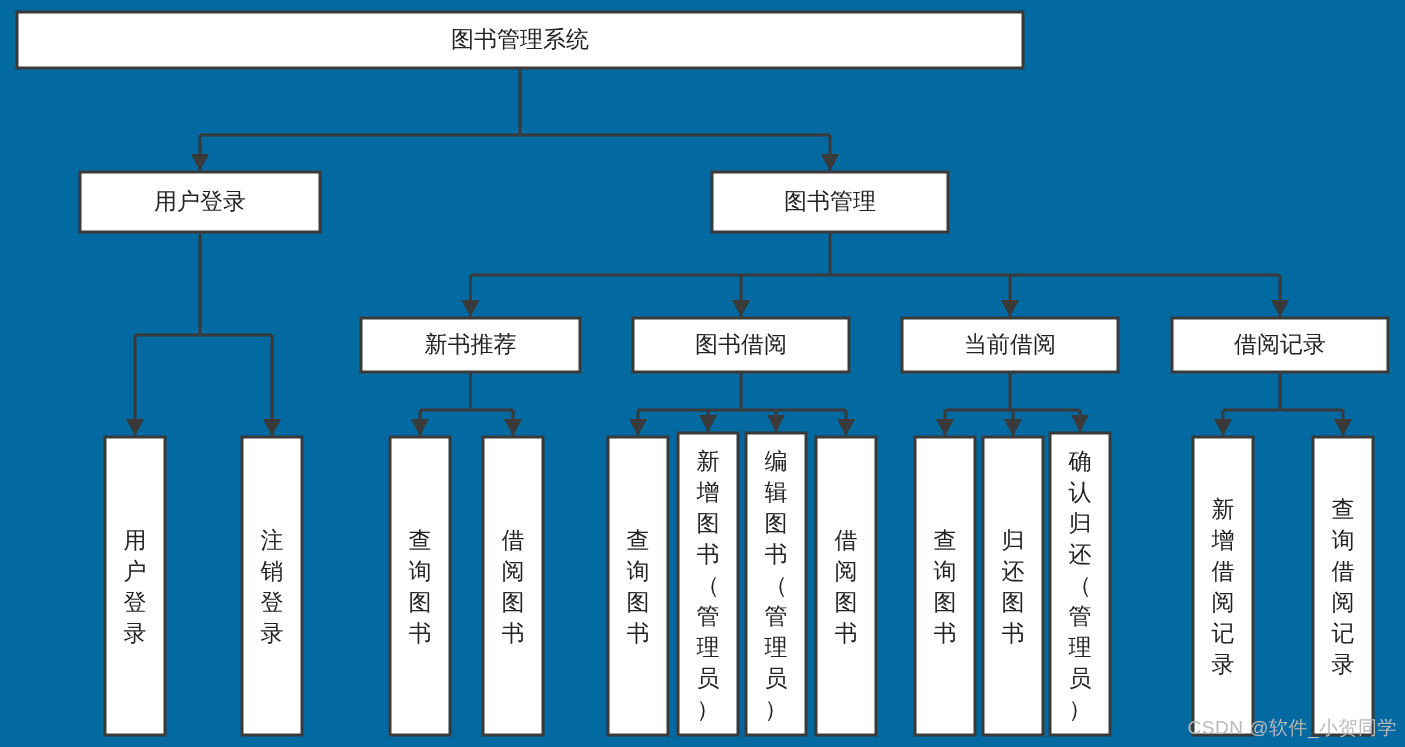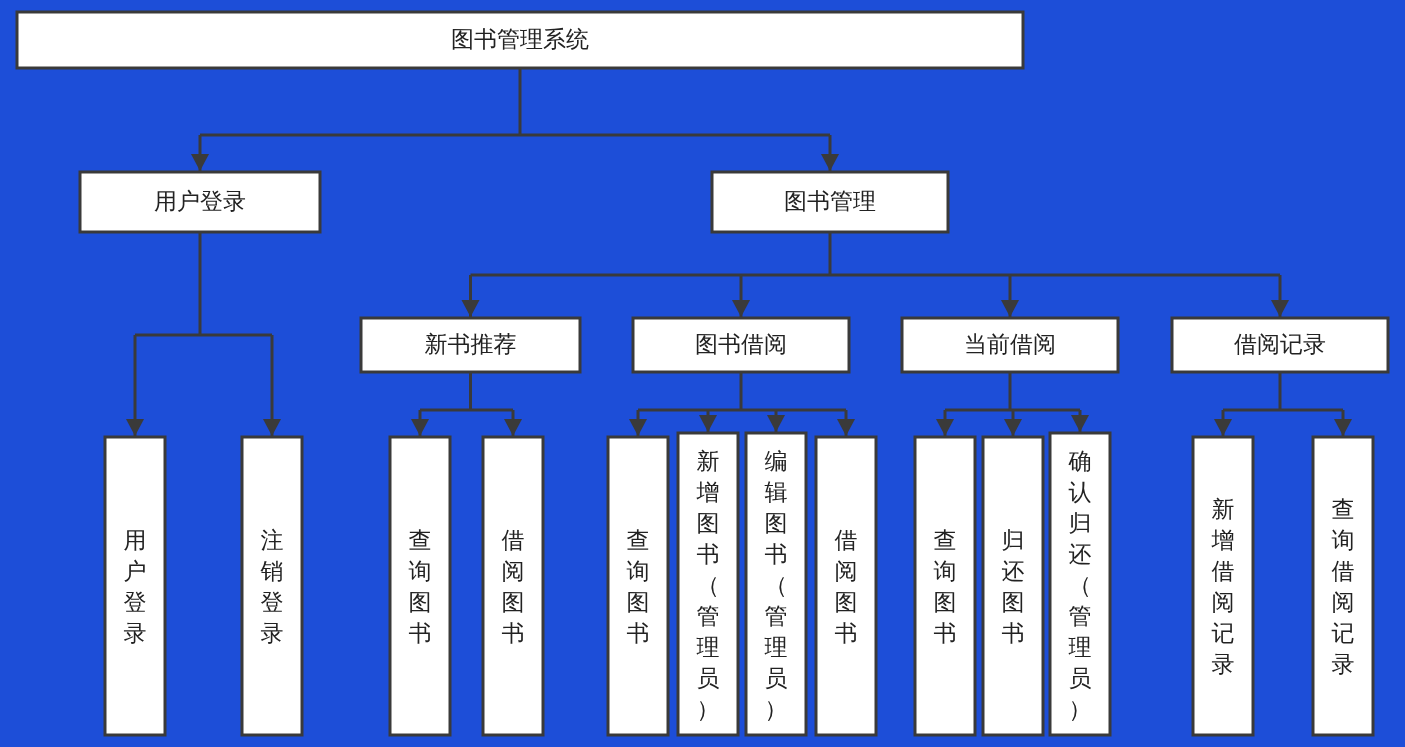--- a/index.html
+++ b/index.html
@@ -10,21 +10,21 @@
   body {
     width: 1405px;
     height: 747px;
     font-family: "Liberation Sans", "DejaVu Sans", sans-serif;
     overflow: hidden;
   }
   #diagram-root {
     position: relative;
     width: 1405px;
     height: 747px;
-    background: #1d4ed8;
+    background: #0369a1;
   }
   svg.diagram-canvas {
     position: absolute;
     left: 0;
     top: 0;
     width: 1405px;
     height: 747px;
   }
   .node-box {
     fill: #ffffff;
@@ -258,13 +258,14 @@
           <rect x="1313" y="437" width="60" height="298" class="node-box"></rect>
           <text x="1343" y="517.18" class="node-label-v">查</text>
           <text x="1343" y="548.18" class="node-label-v">询</text>
           <text x="1343" y="579.18" class="node-label-v">借</text>
           <text x="1343" y="610.18" class="node-label-v">阅</text>
           <text x="1343" y="641.18" class="node-label-v">记</text>
           <text x="1343" y="672.18" class="node-label-v">录</text>
         </g>
       </g>
   </svg>
+  <div class="watermark">CSDN @软件_小贺同学</div>
 </div>
 
 </body></html>

